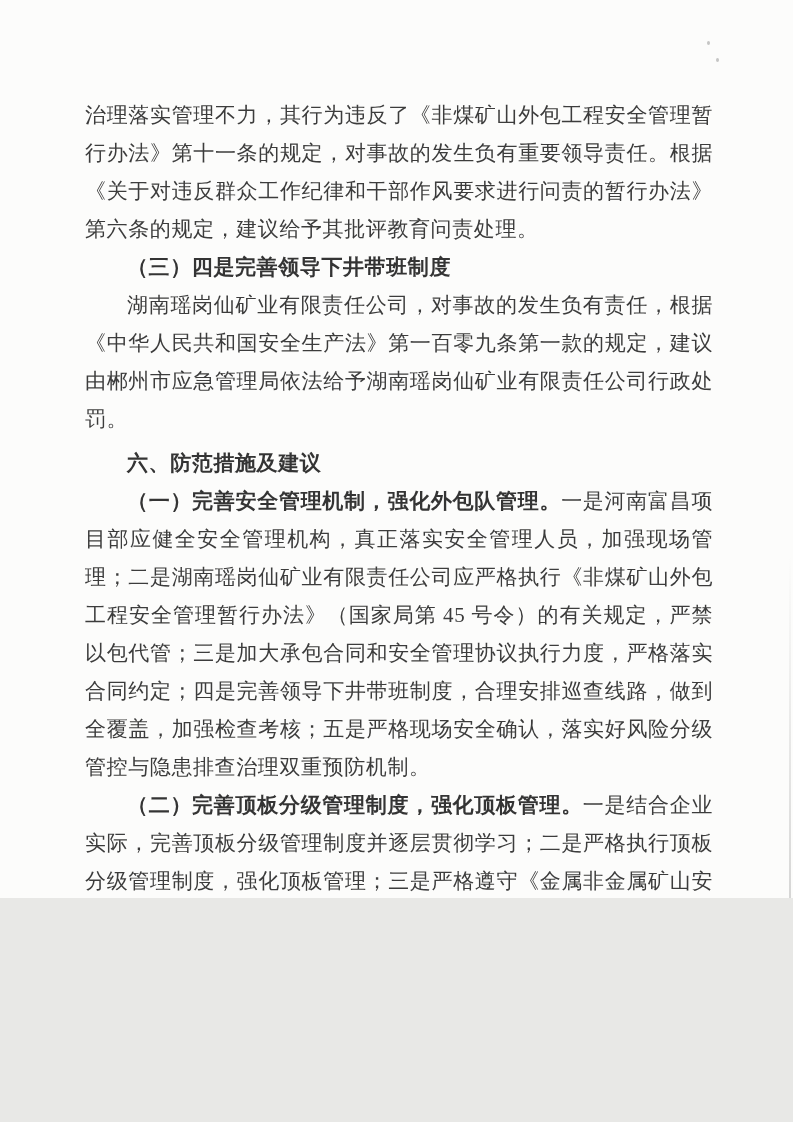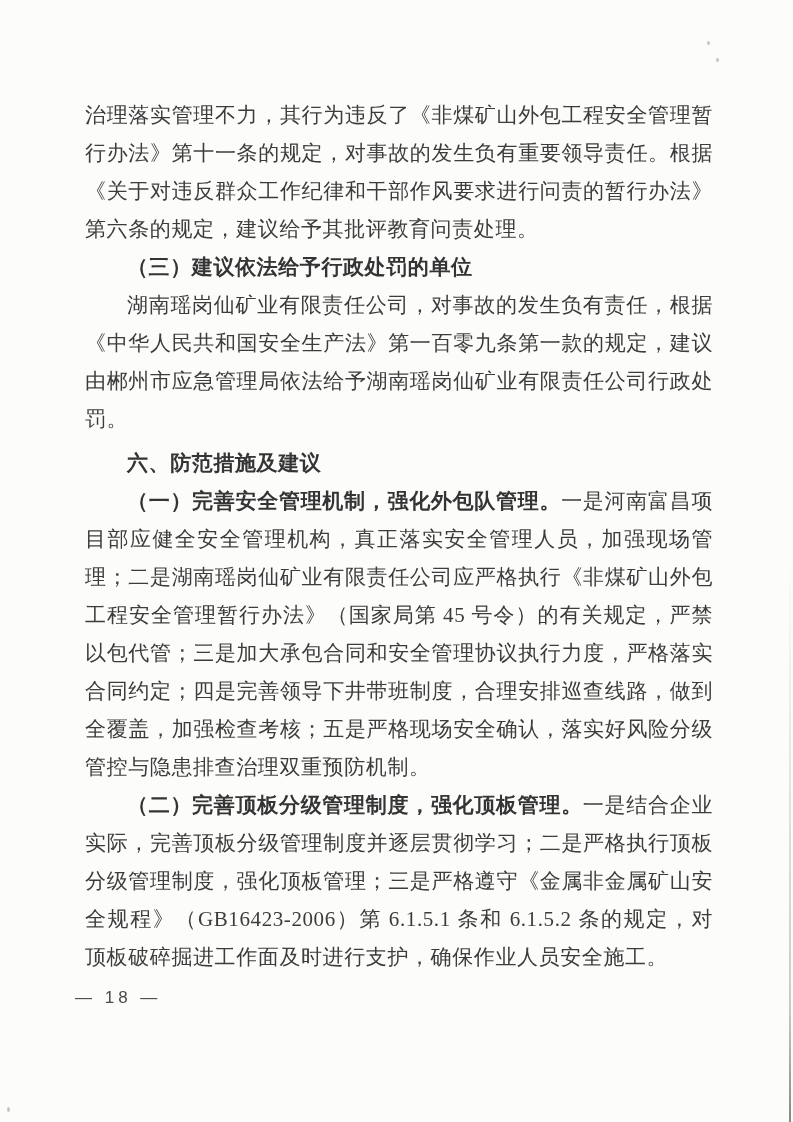--- a/index.html
+++ b/index.html
@@ -3,21 +3,21 @@
 <meta charset="utf-8">
 <style>
   html, body {
     margin: 0;
     padding: 0;
     background: #e8e8e6;
   }
   .page {
     position: relative;
     width: 793px;
-    height: 1122px;
+    height: 898px;
     background: #fcfcfb;
     overflow: hidden;
     font-family: "Liberation Serif", "DejaVu Serif", serif;
   }
   .doc-body {
     position: absolute;
     left: 85px;
     top: 96px;
     width: 628px;
   }
@@ -69,21 +69,21 @@
   .speck-1 { left: 707px; top: 41px;  width: 3px; height: 4px; }
   .speck-2 { left: 716px; top: 58px;  width: 3px; height: 4px; }
   .speck-3 { left: 7px;   top: 1107px; width: 3px; height: 5px; }
 </style>
 </head>
 <body>
 
 <main class="page">
   <section class="doc-body" id="doc-body">
       <p class="para body"><span class="run">治理落实管理不力，其行为违反了《非煤矿山外包工程安全管理暂行办法》第十一条的规定，对事故的发生负有重要领导责任。根据《关于对违反群众工作纪律和干部作风要求进行问责的暂行办法》第六条的规定，建议给予其批评教育问责处理。</span></p>
-      <p class="para subheading indent"><span class="run bold">（三）建议依法给予行政处罚的单位</span></p>
+      <p class="para subheading indent"><span class="run bold">（三）四是完善领导下井带班制度</span></p>
       <p class="para body indent"><span class="run">湖南瑶岗仙矿业有限责任公司，对事故的发生负有责任，根据《中华人民共和国安全生产法》第一百零九条第一款的规定，建议由郴州市应急管理局依法给予湖南瑶岗仙矿业有限责任公司行政处罚。</span></p>
       <p class="para section-heading indent"><span class="run bold">六、防范措施及建议</span></p>
       <p class="para body indent"><span class="run bold">（一）完善安全管理机制，强化外包队管理。</span><span class="run">一是河南富昌项目部应健全安全管理机构，真正落实安全管理人员，加强现场管理；二是湖南瑶岗仙矿业有限责任公司应严格执行《非煤矿山外包工程安全管理暂行办法》（国家局第 45 号令）的有关规定，严禁以包代管；三是加大承包合同和安全管理协议执行力度，严格落实合同约定；四是完善领导下井带班制度，合理安排巡查线路，做到全覆盖，加强检查考核；五是严格现场安全确认，落实好风险分级管控与隐患排查治理双重预防机制。</span></p>
       <p class="para body indent"><span class="run bold">（二）完善顶板分级管理制度，强化顶板管理。</span><span class="run">一是结合企业实际，完善顶板分级管理制度并逐层贯彻学习；二是严格执行顶板分级管理制度，强化顶板管理；三是严格遵守《金属非金属矿山安全规程》（GB16423-2006）第 6.1.5.1 条和 6.1.5.2 条的规定，对顶板破碎掘进工作面及时进行支护，确保作业人员安全施工。</span></p>
     </section>
   <div class="page-number">— 18 —</div>
   <div class="scan-edge"></div>
   <div class="speck speck-1"></div>
   <div class="speck speck-2"></div>
   <div class="speck speck-3"></div>

